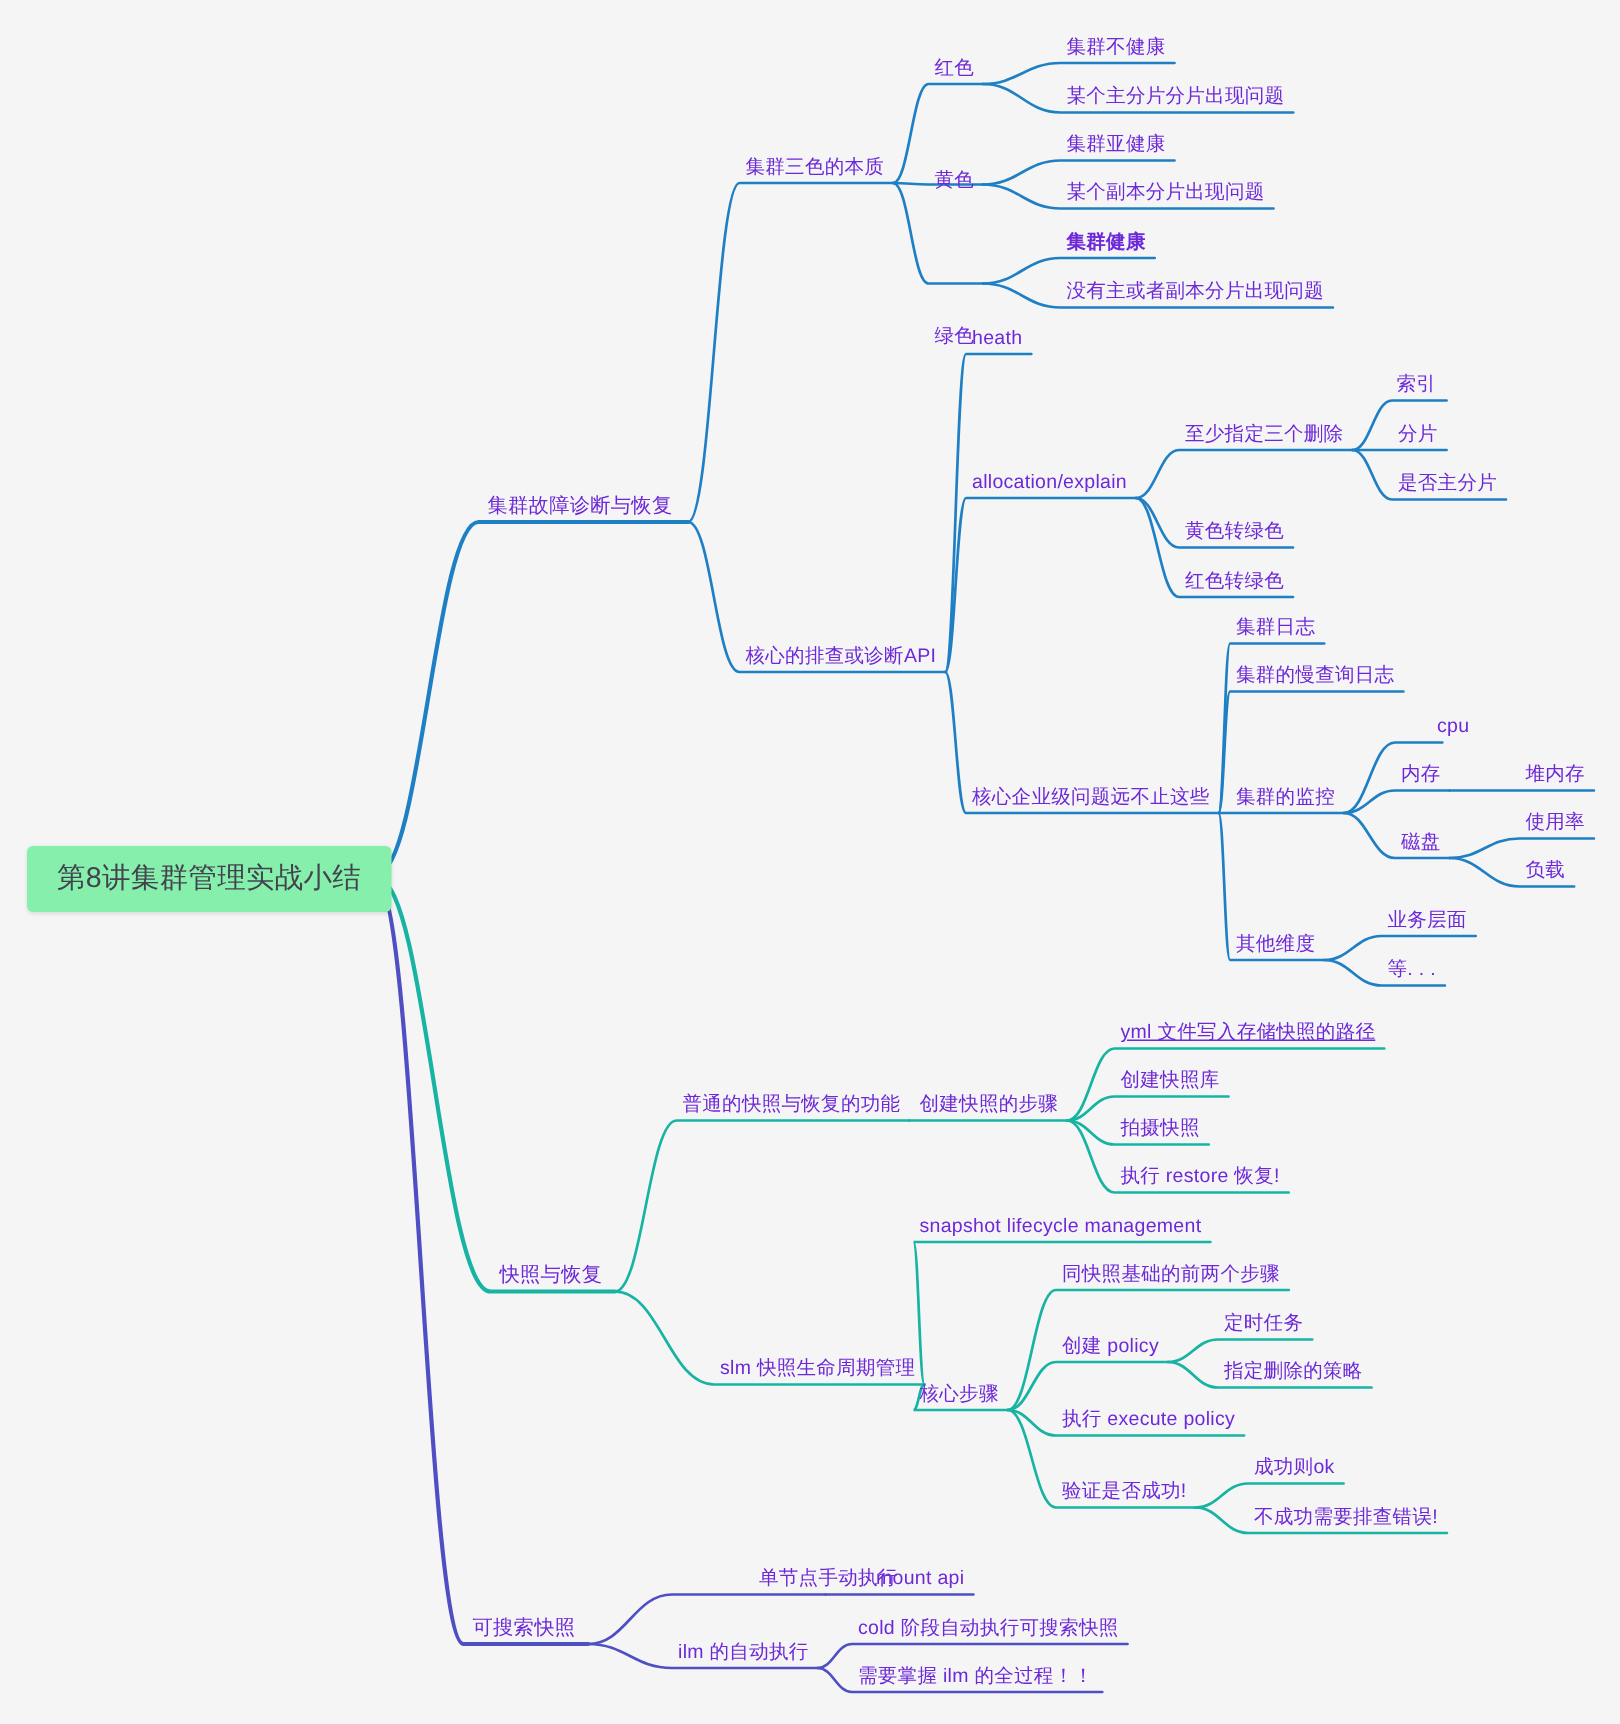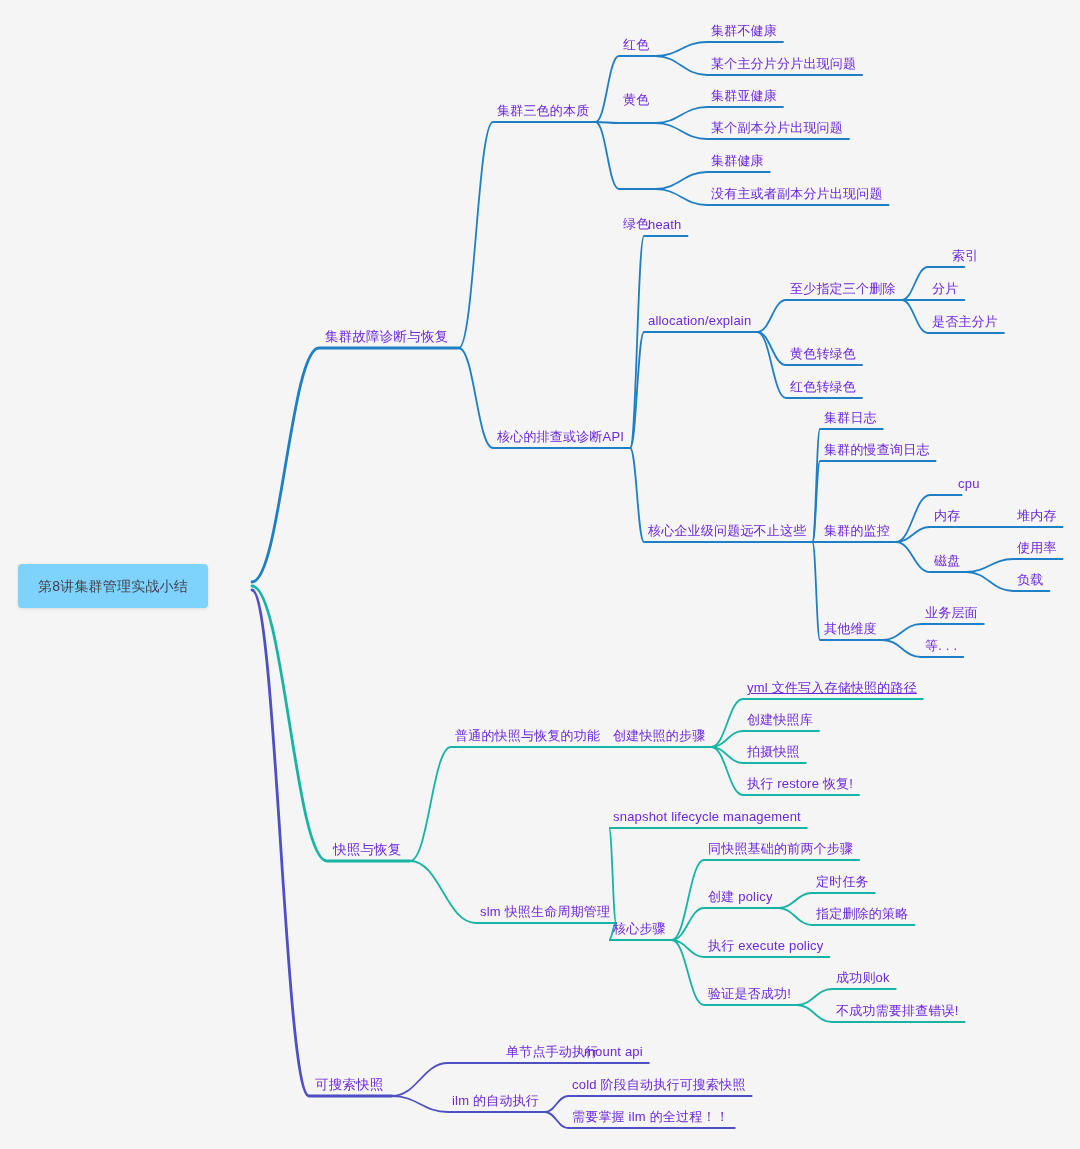--- a/index.html
+++ b/index.html
@@ -19,25 +19,25 @@
   .node{
     position:absolute;
     color:#6d28d9;
     font-size:13px;
     line-height:16px;
     white-space:nowrap;
     transform:translateY(-50%);
     letter-spacing:0.2px;
   }
   .node.root{
-    background:#7dd3fc;
+    background:#86efac;
     border-radius:4px;
     box-shadow:0 1px 3px rgba(0,0,0,0.10);
     padding:10px 20px;
-    font-size:14px;
+    font-size:19px;
     line-height:24px;
     color:#43434f;
     transform:translateY(-50%);
   }
   .node.lv1{font-size:13.5px;}
 </style>
 </head>
 <body>
 
 <div id="mindmap">
@@ -100,31 +100,31 @@
       <path d="M545.03125,1112 C555.3671875,1112 557.6640625,1096 568,1096 L751.671875,1096" fill="none" stroke="#4f4fc4" stroke-width="1.8" stroke-linecap="round"></path>
       <path d="M545.03125,1112 C555.3671875,1112 557.6640625,1128 568,1128 L734.84375,1128" fill="none" stroke="#4f4fc4" stroke-width="1.8" stroke-linecap="round"></path>
     </svg>
   <div id="nodes">
       <div class="node root" style="left: 18px; top: 586px;">第8讲集群管理实战小结</div>
       <div class="node lv1" style="left: 325px; top: 337px;">集群故障诊断与恢复</div>
       <div class="node " style="left: 497px; top: 111px;">集群三色的本质</div>
       <div class="node " style="left: 623px; top: 45px;">红色</div>
       <div class="node " style="left: 711px; top: 31px;">集群不健康</div>
       <div class="node " style="left: 711px; top: 64px;">某个主分片分片出现问题</div>
-      <div class="node " style="left: 623px; top: 100px;">黄色</div>
+      <div class="node " style="left: 623px; top: 120px;">黄色</div>
       <div class="node " style="left: 711px; top: 96px;">集群亚健康</div>
       <div class="node " style="left: 711px; top: 128px;">某个副本分片出现问题</div>
       <div class="node " style="left: 623px; top: 178px; margin-top: 46px;">绿色</div>
-      <div class="node " style="left: 711px; top: 161px;">集群健康</div>
+      <div class="node " style="left: 711px; top: 161px; font-weight: bold;">集群健康</div>
       <div class="node " style="left: 711px; top: 194px;">没有主或者副本分片出现问题</div>
       <div class="node " style="left: 497px; top: 437px;">核心的排查或诊断API</div>
       <div class="node " style="left: 648px; top: 225px;">heath</div>
       <div class="node " style="left: 648px; top: 321px;">allocation/explain</div>
       <div class="node " style="left: 790px; top: 289px; text-align: center;">至少指定三个删除</div>
-      <div class="node " style="left: 952px; top: 256px;">索引</div>
+      <div class="node " style="left: 931px; top: 256px;">索引</div>
       <div class="node " style="left: 932px; top: 289px;">分片</div>
       <div class="node " style="left: 932px; top: 322px;">是否主分片</div>
       <div class="node " style="left: 790px; top: 354px;">黄色转绿色</div>
       <div class="node " style="left: 790px; top: 387px;">红色转绿色</div>
       <div class="node " style="left: 648px; top: 531px;">核心企业级问题远不止这些</div>
       <div class="node " style="left: 824px; top: 418px;">集群日志</div>
       <div class="node " style="left: 824px; top: 450px;">集群的慢查询日志</div>
       <div class="node " style="left: 824px; top: 531px;">集群的监控</div>
       <div class="node " style="left: 934px; top: 484px; margin-left: 24px;">cpu</div>
       <div class="node " style="left: 934px; top: 516px;">内存</div>

